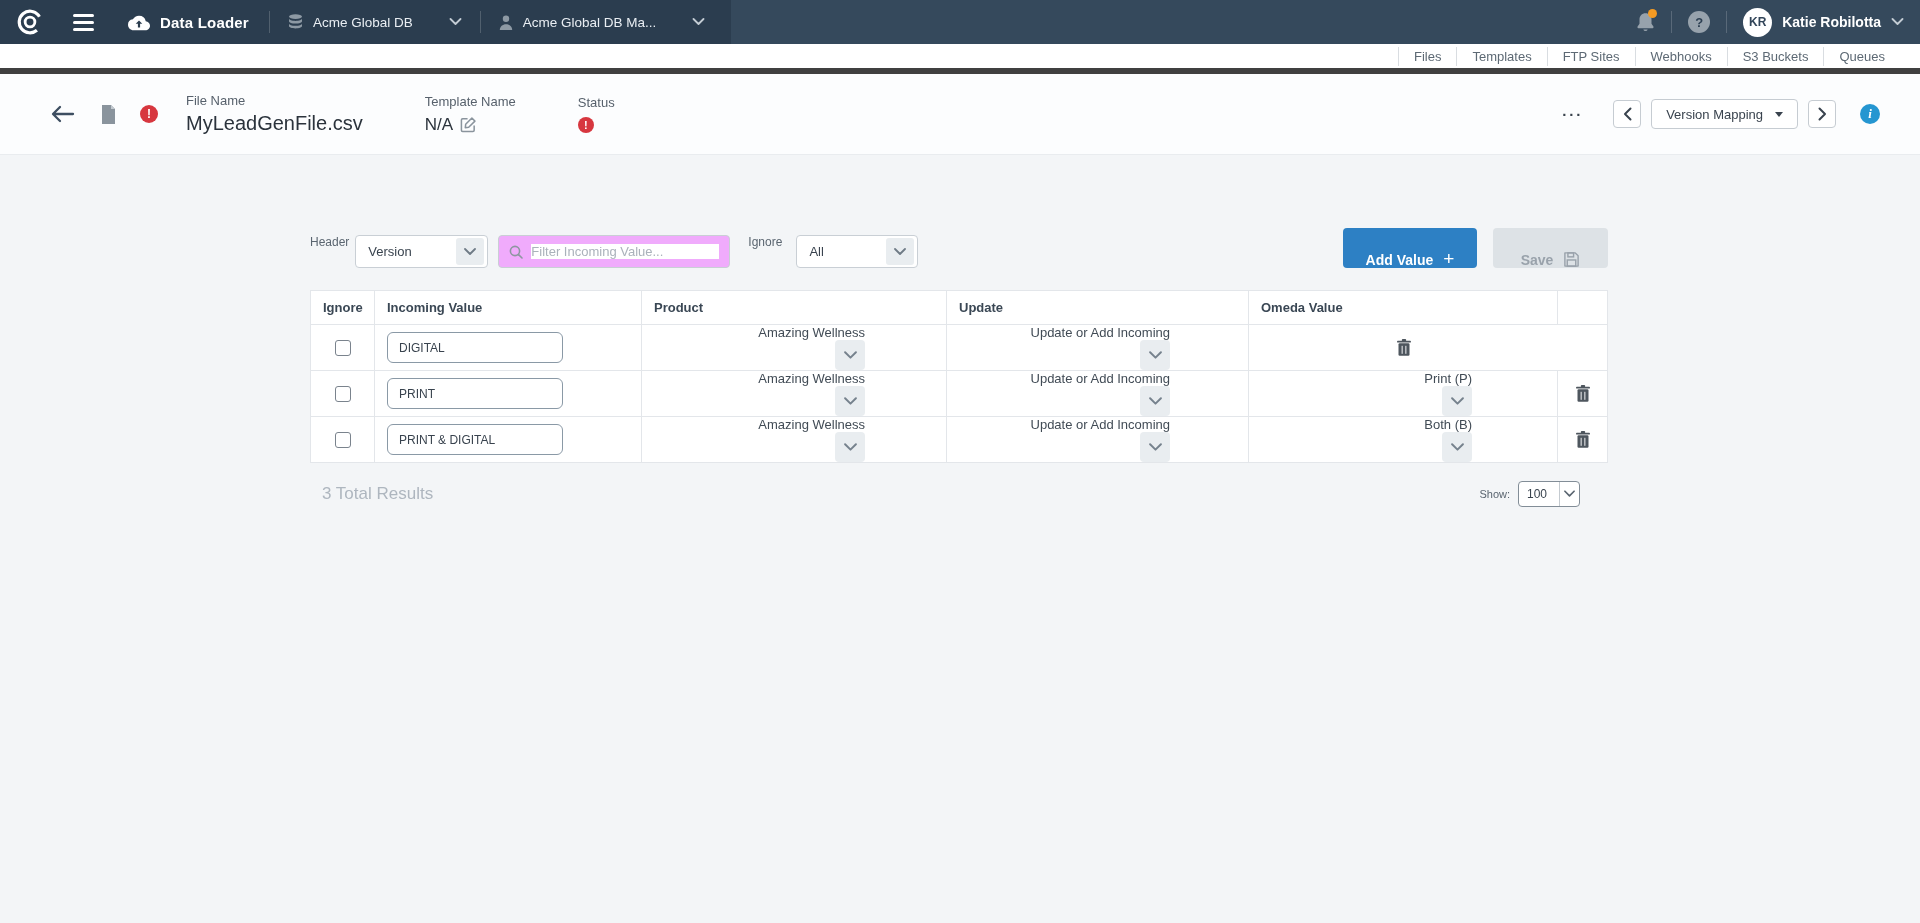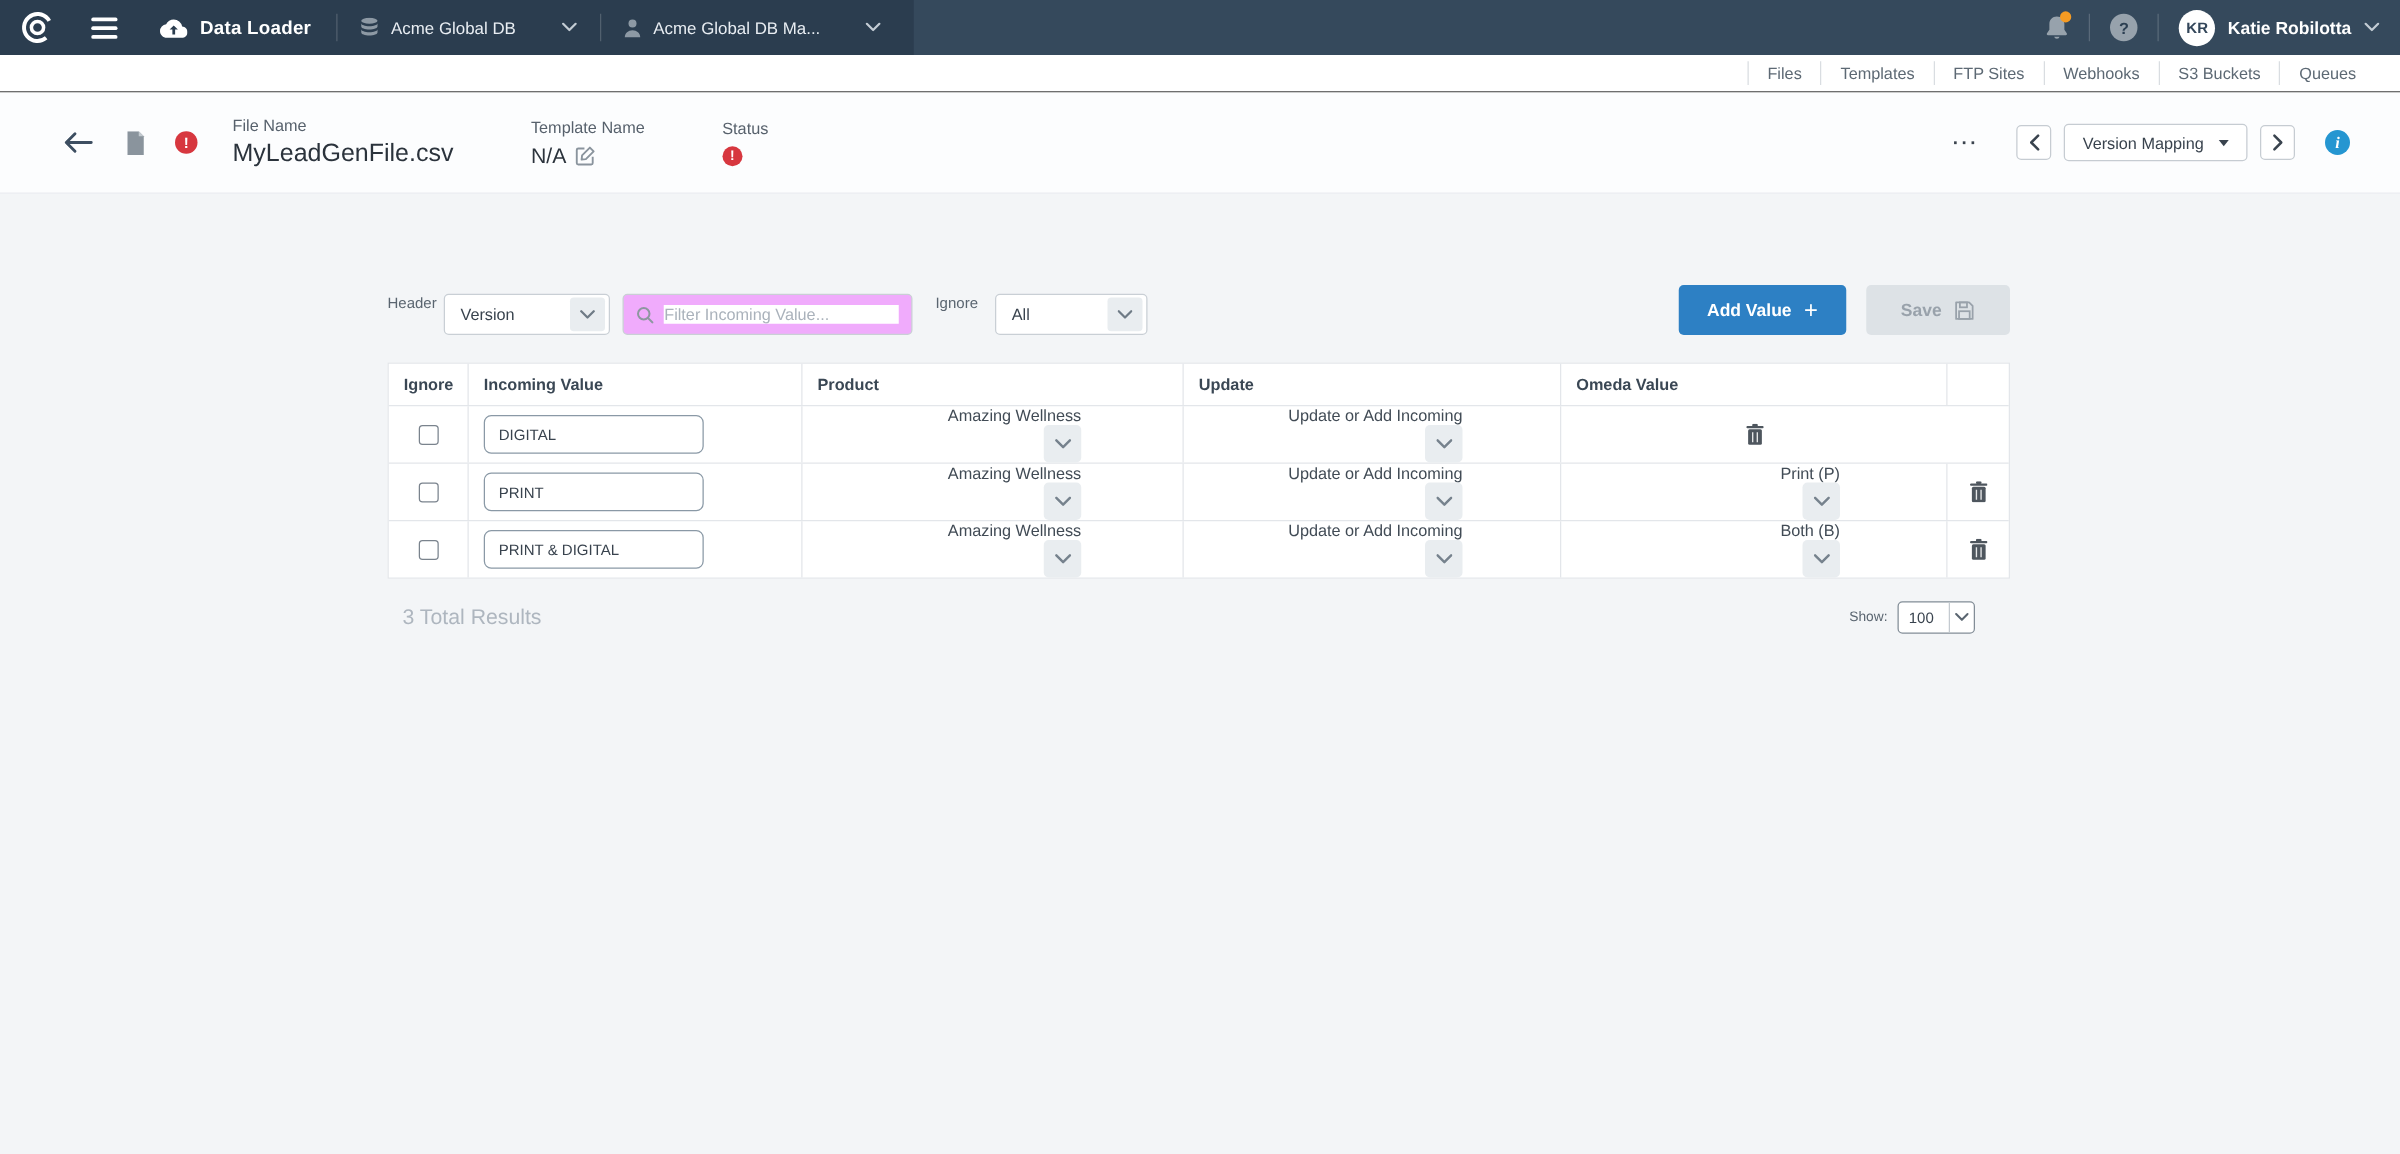--- a/index.html
+++ b/index.html
@@ -24,21 +24,21 @@
   .topbar-right { margin-left:auto; display:flex; align-items:center; gap:16px; padding-right:16px; }
   .bell-btn { position:relative; display:flex; cursor:pointer; }
   .bell-dot { position:absolute; top:-3px; right:-2px; width:9px; height:9px; border-radius:50%; background:#f59b23; }
   .help-btn { width:22px; height:22px; border-radius:50%; background:#97a2ac; color:#2c3f52; font-size:13px; font-weight:bold; display:flex; align-items:center; justify-content:center; cursor:pointer; }
   .user-menu { display:flex; align-items:center; gap:10px; cursor:pointer; }
   .avatar { width:29px; height:29px; border-radius:50%; background:#fff; color:#33465a; font-size:12px; font-weight:bold; display:flex; align-items:center; justify-content:center; }
   .user-name { font-weight:bold; font-size:14px; }
   .user-menu .chev { color:#c3ccd4; display:flex; }
 
   
-  .subnav { height:30px; background:#fff; border-bottom:1px solid #404040; display:flex; justify-content:flex-end; align-items:center; padding-right:20px; }
+  .subnav { height:30px; background:#fff; border-bottom:6px solid #404040; display:flex; justify-content:flex-end; align-items:center; padding-right:20px; }
   .subnav a { font-size:13px; color:#5d6974; text-decoration:none; padding:2px 15px; border-left:1px solid #d9dde1; cursor:pointer; }
 
   
   .file-header { height:81px; background:#fcfdfe; border-bottom:1px solid #e9ecef; display:flex; align-items:center; padding:0 40px 0 50px; }
   .icon-btn { background:none; border:none; display:flex; align-items:center; cursor:pointer; }
   .doc-btn { margin-left:26px; }
   .err-badge { width:18px; height:18px; border-radius:50%; background:#d7373f; color:#fff; font-size:12px; font-weight:bold; display:flex; align-items:center; justify-content:center; margin-left:24px; }
   .fh-field { display:flex; flex-direction:column; margin-left:28px; }
   .fh-field.tpl { margin-left:62px; }
   .fh-field.sts { margin-left:62px; }
@@ -60,21 +60,21 @@
   .labeled { display:flex; flex-direction:row; gap:6px; }
   .ctl-label { font-size:12px; color:#5a6570; }
   .select-ctl { height:33px; background:#fff; border:1px solid #c9cfd5; border-radius:4px; display:flex; align-items:center; justify-content:space-between; padding:0 3px 0 12px; font-size:13px; color:#39434e; cursor:pointer; }
   .w-header { width:133px; }
   .w-ignore { width:122px; margin-left:8px; }
   .sel-chev { width:28px; height:27px; background:#e9edf0; border-radius:3px; display:flex; align-items:center; justify-content:center; color:#6f7b86; }
   .search-ctl { width:232px; height:33px; background:#f0abfc; border:1px solid #c9cfd5; border-radius:4px; display:flex; align-items:center; gap:8px; padding:0 10px; }
   .search-ctl input { border:none; outline:none; font-size:13px; color:#39434e; width:100%; font-family:"Liberation Sans", sans-serif; }
   .search-ctl input::placeholder { color:#aab2bb; }
   .btn-row { display:flex; gap:16px; }
-  .btn { border:none; border-radius:4px; font-family:"Liberation Sans", sans-serif; font-weight:bold; font-size:14px; display:flex; align-items:center; justify-content:center; gap:10px; cursor:pointer; }
+  .btn { border:none; border-radius:4px; font-family:"Liberation Sans", sans-serif; font-weight:bold; font-size:14px; display:flex; align-items:flex-end; justify-content:center; gap:10px; cursor:pointer; }
   .btn-add { width:134px; height:40px; background:#2d80c4; color:#fff; }
   .btn-add .plus { font-size:19px; font-weight:normal; line-height:1; }
   .btn-save { width:115px; height:40px; background:#dde2e6; color:#99a2ab; cursor:default; }
 
   
   .grid-table { margin-top:22px; background:#fff; border:1px solid #e3e6ea; }
   .t-row { display:grid; grid-template-columns:64px 267px 305px 302px 309px 49px; border-bottom:1px solid #e3e6ea; }
   .t-row:last-child { border-bottom:none; }
   .cell { border-right:1px solid #e3e6ea; display:flex; align-items:center; padding-left:12px; min-height:41px; }
   .cell:last-child { border-right:none; justify-content:center; padding-left:0; }

